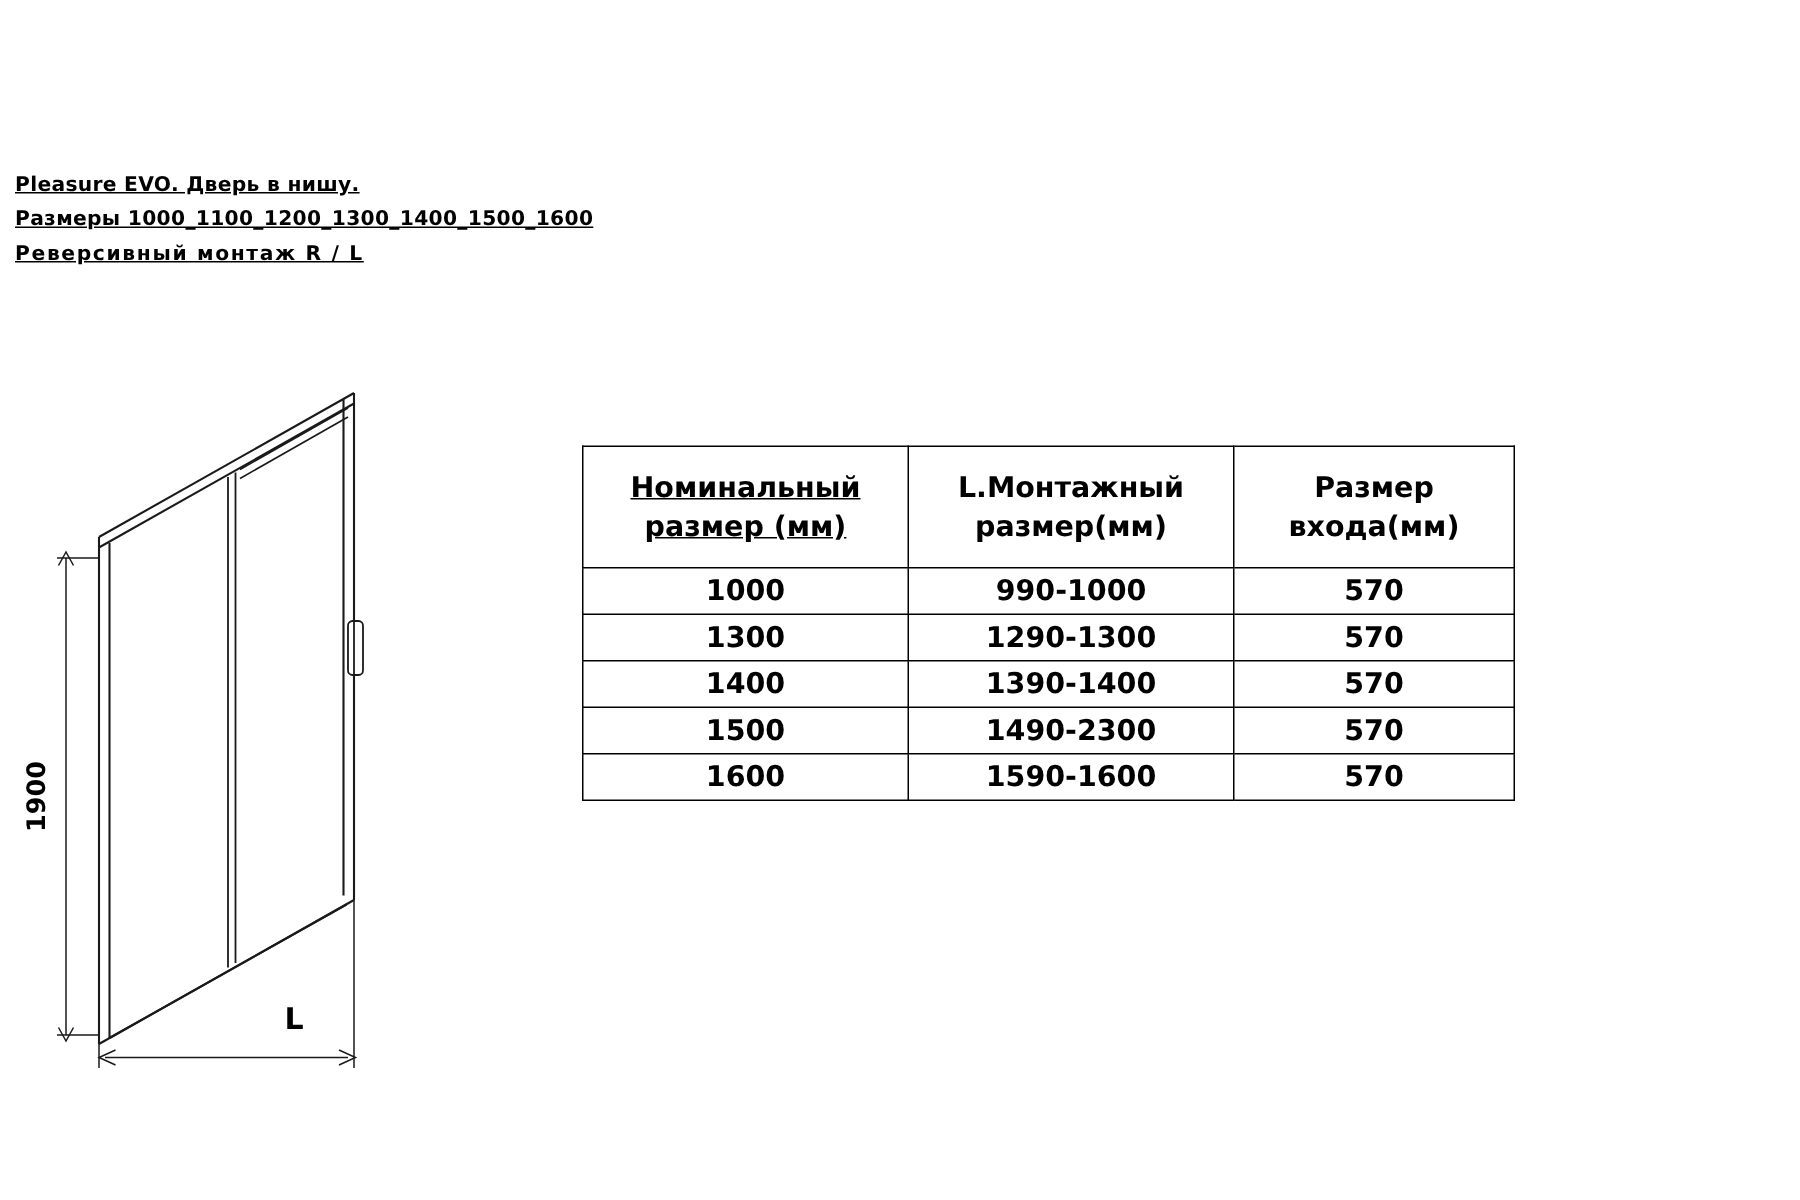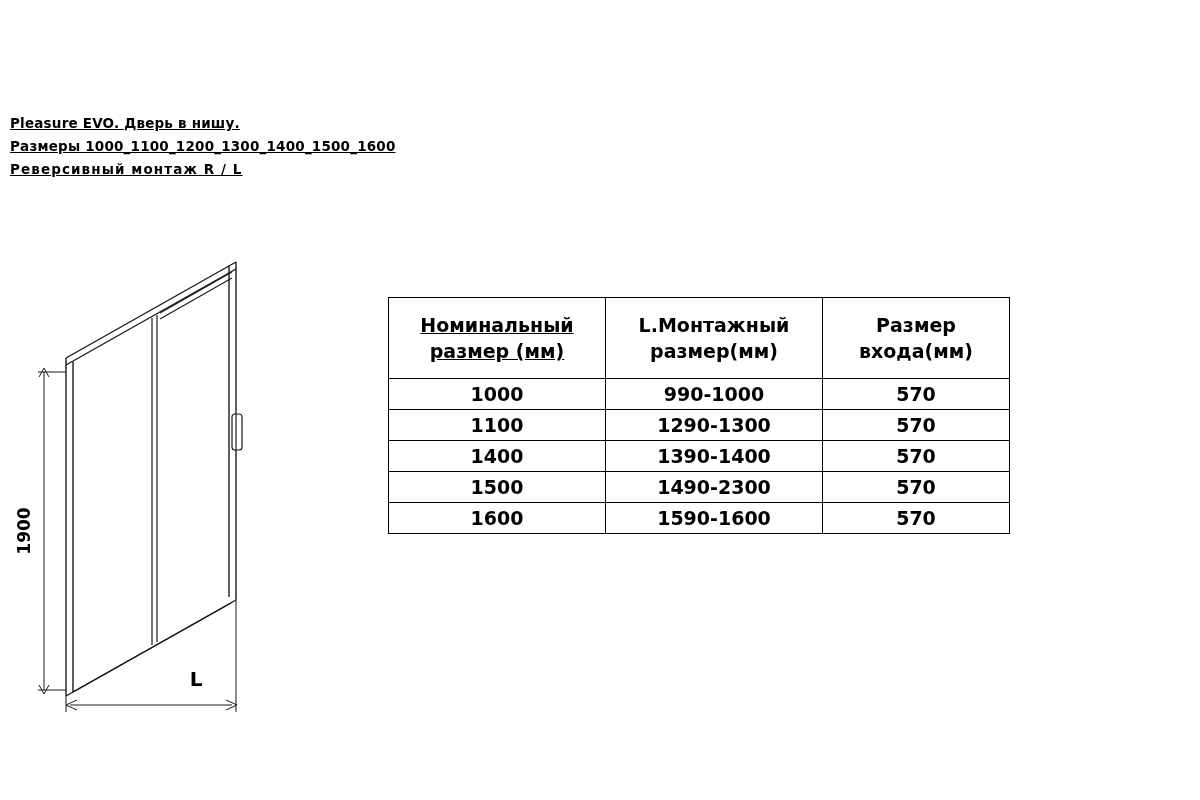--- a/index.html
+++ b/index.html
@@ -151,21 +151,21 @@
       </th>
     </tr>
   </thead>
   <tbody>
     <tr>
       <td>1000</td>
       <td>990-1000</td>
       <td>570</td>
     </tr>
     <tr>
-      <td>1100</td>
+      <td>1300</td>
       <td>1290-1300</td>
       <td>570</td>
     </tr>
     <tr>
       <td>1400</td>
       <td>1390-1400</td>
       <td>570</td>
     </tr>
     <tr>
       <td>1500</td>

